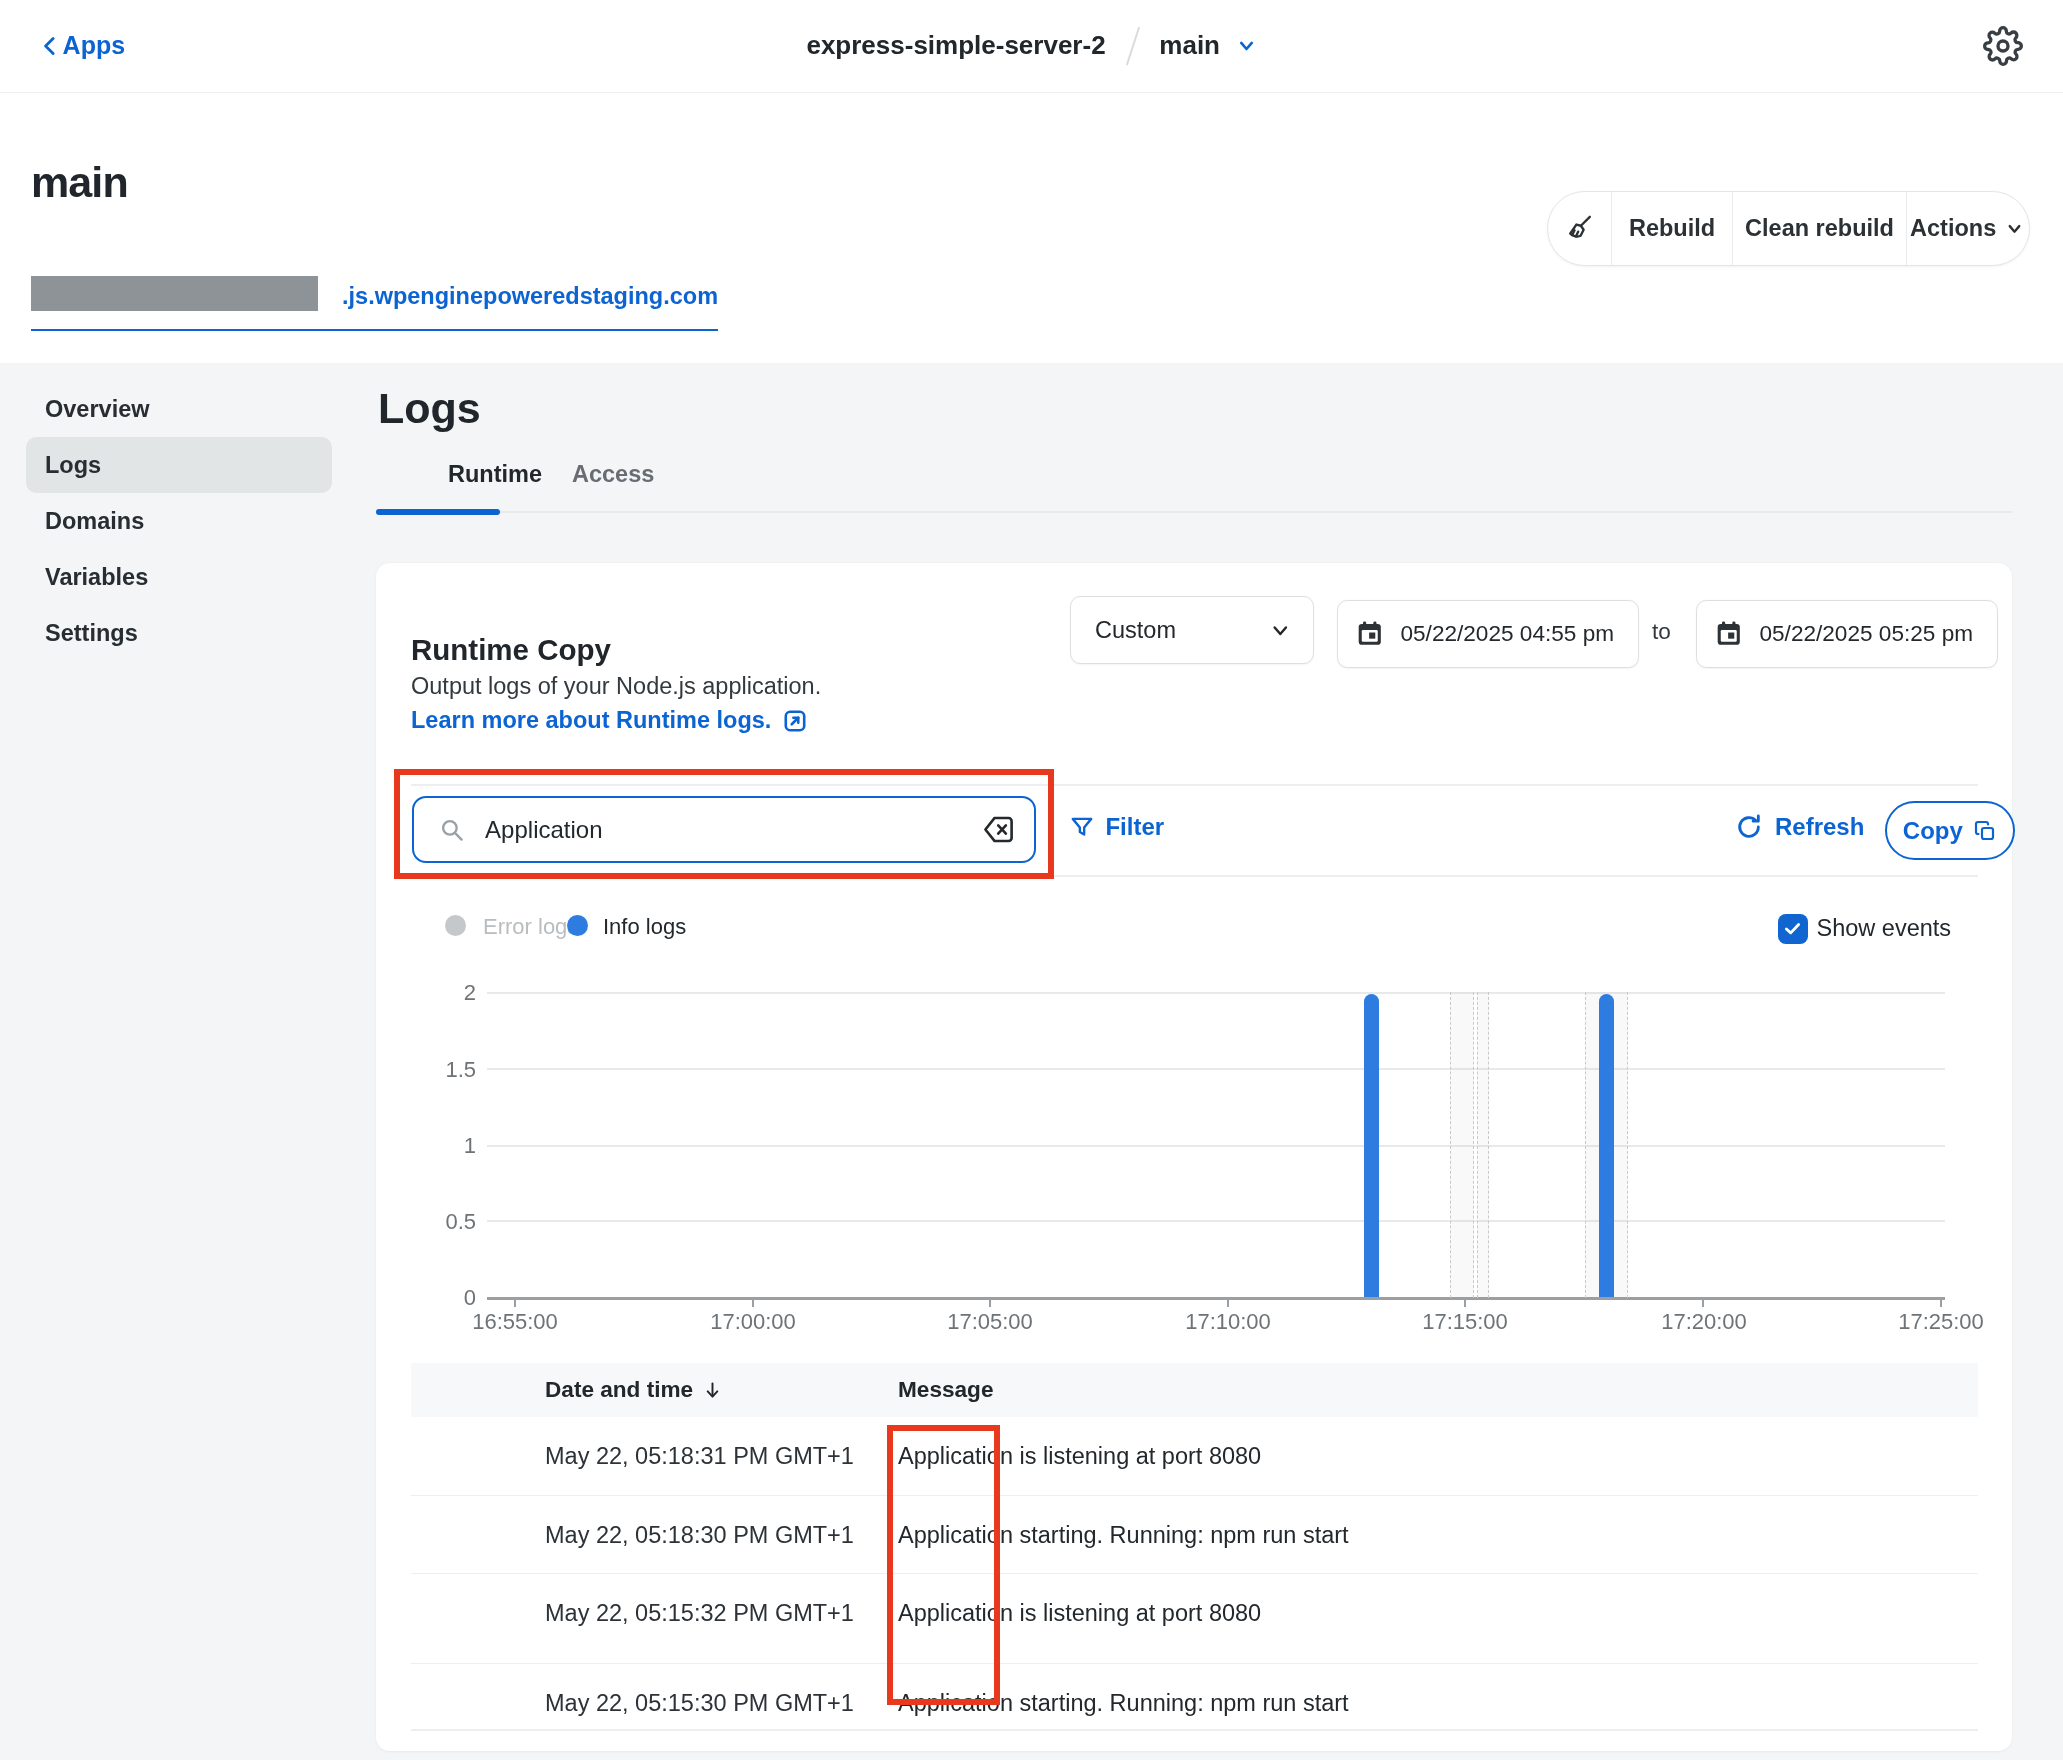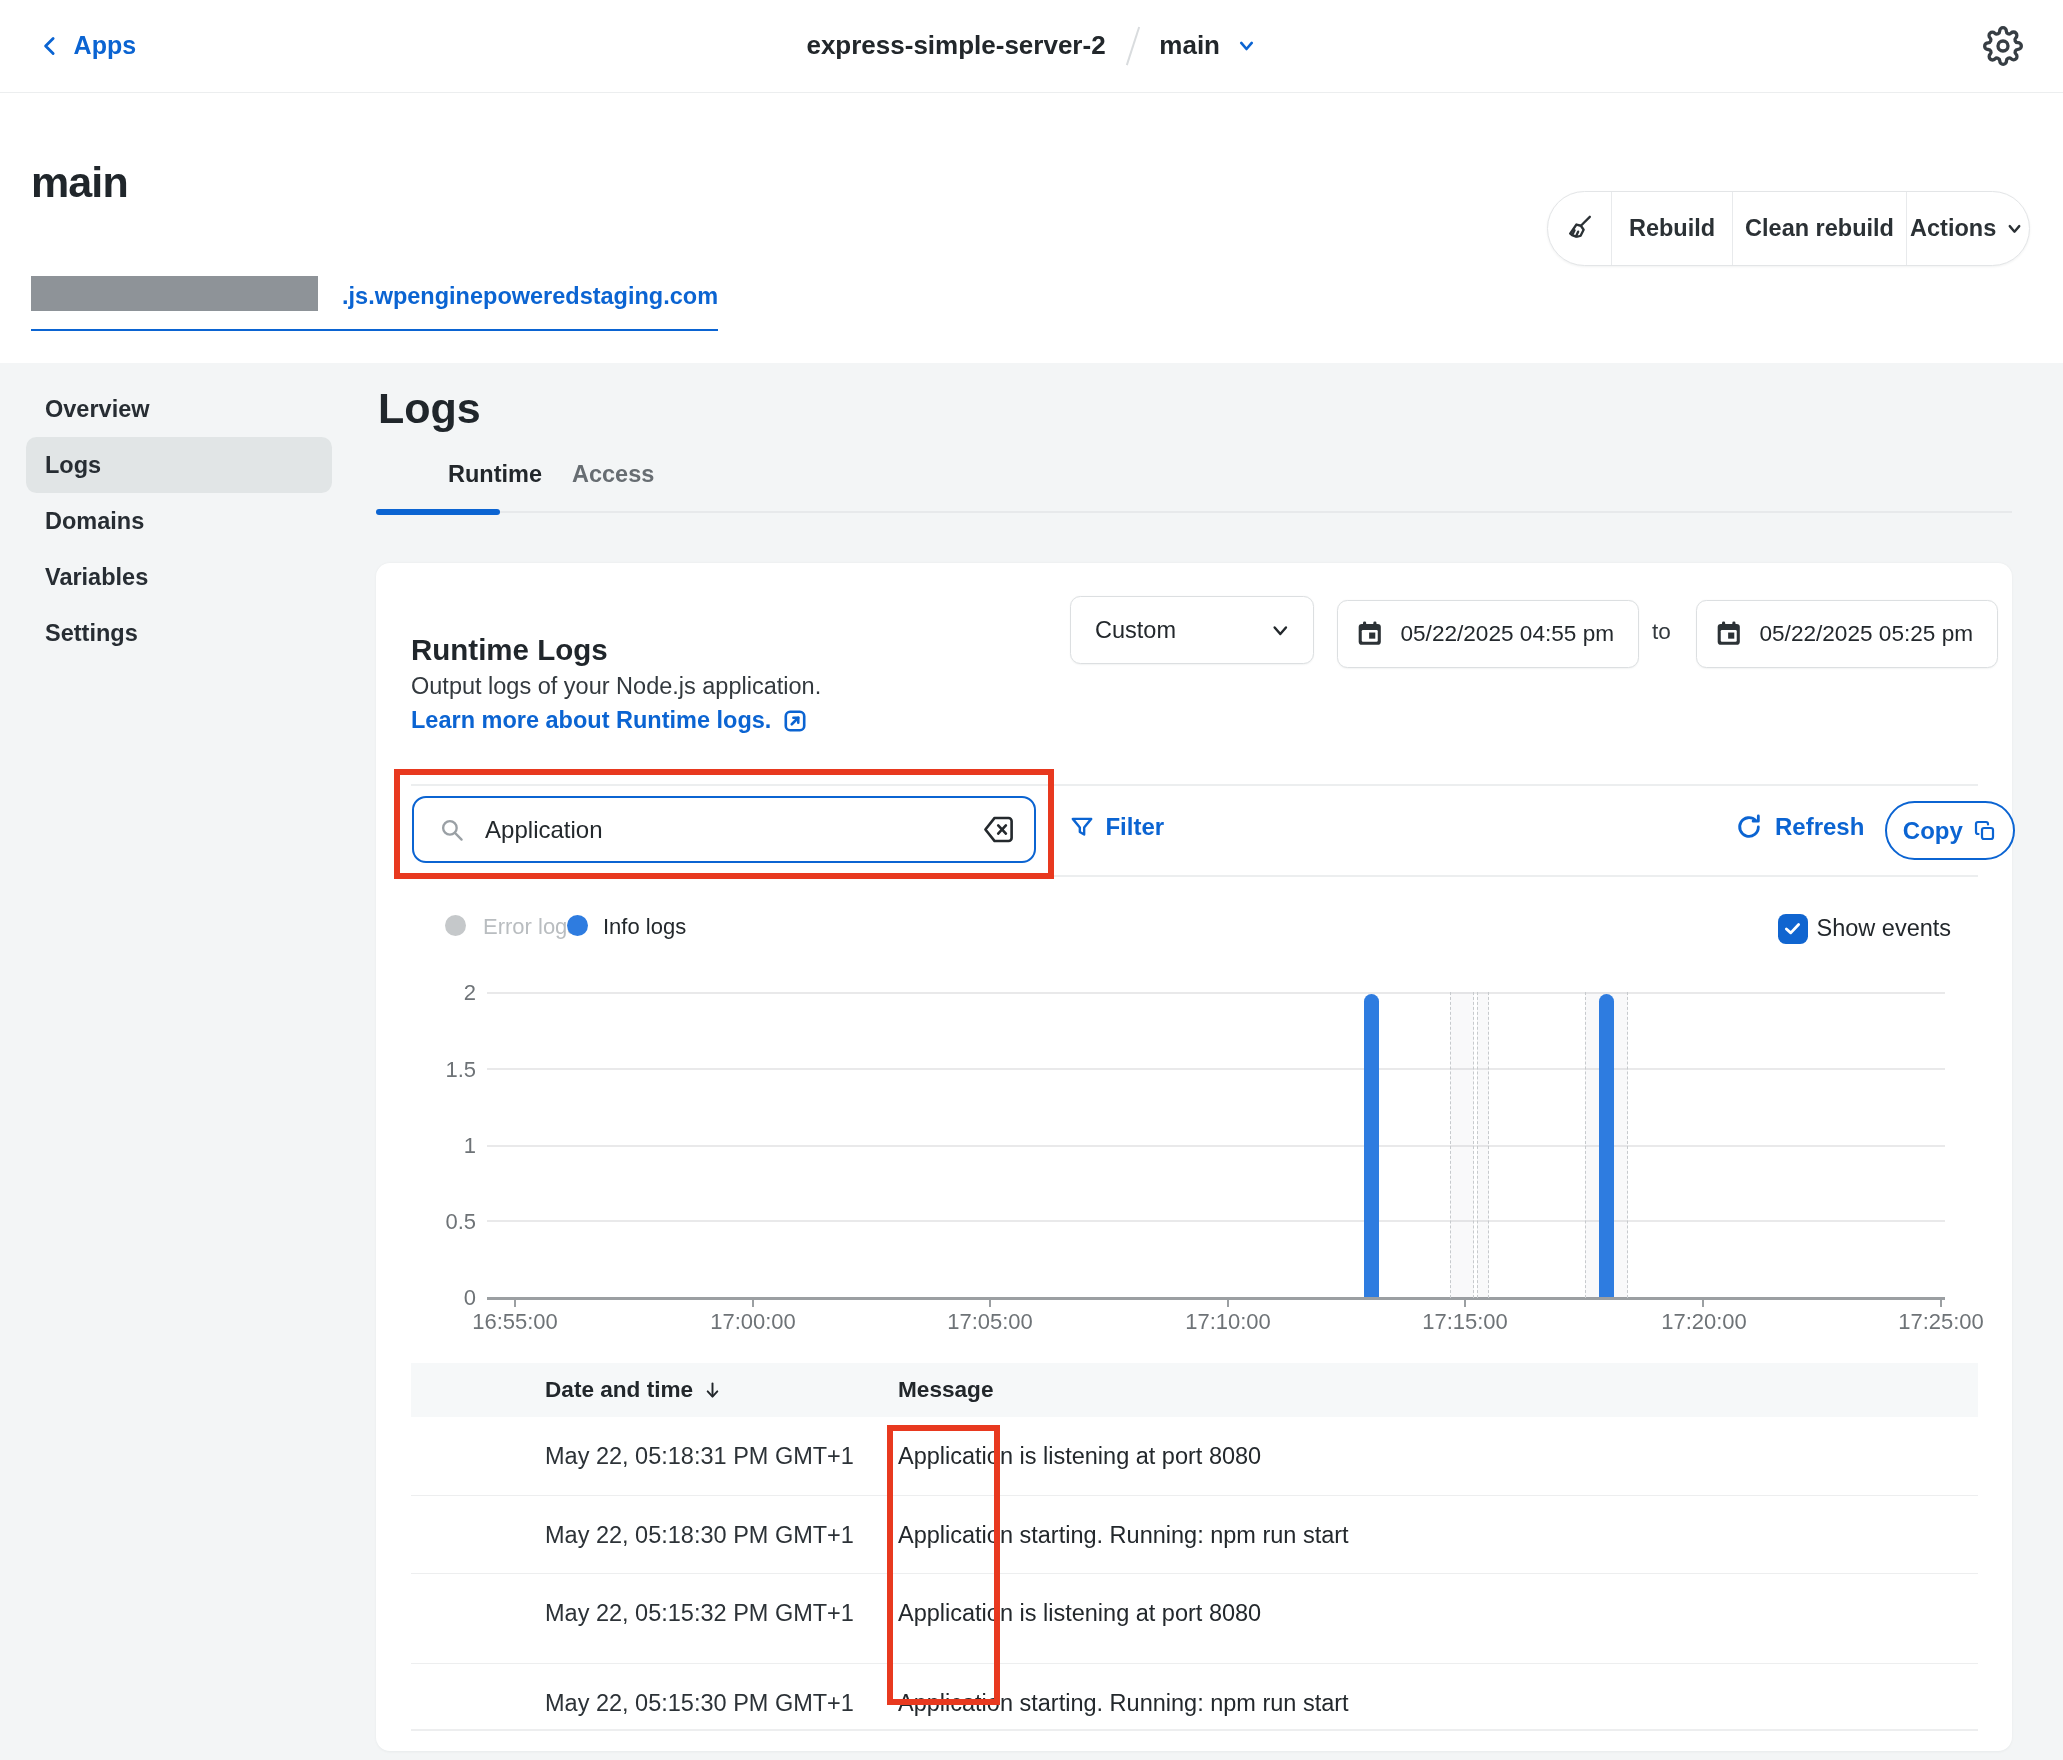--- a/index.html
+++ b/index.html
@@ -1,21 +1,21 @@
 <!DOCTYPE html>
 <html style="font-size:14px"><head>
 <meta charset="utf-8">
 <style>
   * { margin:0; padding:0; box-sizing:border-box; font-family:"Liberation Sans", sans-serif; }
   html,body { background:#ffffff; }
   #app { position:relative; width:2063px; height:1761px; background:#ffffff; overflow:hidden; }
 
   
   .topbar { position:absolute; left:0; top:0; width:2063px; height:93px; background:#fff; border-bottom:1.7px solid #eceeef; z-index:5; }
-  .back-link { position:absolute; left:39px; top:0; height:91px; display:flex; align-items:center; gap:12px; color:#0b64d2; font-size:25px; font-weight:bold; text-decoration:none; cursor:pointer; }
+  .back-link { position:absolute; left:39px; top:0; height:91px; display:flex; align-items:center; gap:1px; color:#0b64d2; font-size:25px; font-weight:bold; text-decoration:none; cursor:pointer; }
   .crumbs { position:absolute; left:0; top:0; width:100%; height:91px; display:flex; align-items:center; justify-content:center; gap:0; }
   .crumb-app { font-size:26px; font-weight:bold; color:#22272b; }
   .crumb-sep { width:1.7px; height:40px; background:#d9dcde; transform:rotate(18deg); margin:0 26px; }
   .crumb-env { font-size:26px; font-weight:bold; color:#22272b; }
   .gear-btn { position:absolute; right:40px; top:26px; width:40px; height:40px; cursor:pointer; }
 
   
   .env-title { position:absolute; left:31px; top:158px; font-size:43px; font-weight:800; color:#20262b; letter-spacing:-0.9px; }
   .env-url { position:absolute; left:31px; top:276px; display:inline-flex; align-items:flex-end; border-bottom:2.6px solid #0b64d2; padding-bottom:18px; cursor:pointer;gap:24px; }
   .redaction { display:inline-block; width:287px; height:35px; background:#8e9398; }
@@ -185,21 +185,21 @@
   <div class="logs-title">Logs</div>
   <div class="tabs-row">
     <div class="tab tab-runtime">Runtime</div>
     <div class="tab tab-access">Access</div>
     <div class="tabs-baseline"></div>
     <div class="tab-underline"></div>
   </div>
 
   <div class="card"></div>
 
-  <div class="rt-title">Runtime Logs</div>
+  <div class="rt-title">Runtime Copy</div>
   <div class="rt-desc">Output logs of your Node.js application.</div>
   <a class="rt-learn">
     <span>Learn more about Runtime logs.</span>
     <span>
       <svg width="26" height="26" viewBox="0 0 24 24" fill="none" stroke="#0b64d2" stroke-width="2.4" stroke-linecap="round" stroke-linejoin="round">
         <rect x="3.5" y="3.5" width="17" height="17" rx="4"></rect>
         <path d="M9 15 L15 9"></path>
         <path d="M10.5 9 H15 V13.5"></path>
       </svg>
     </span>

